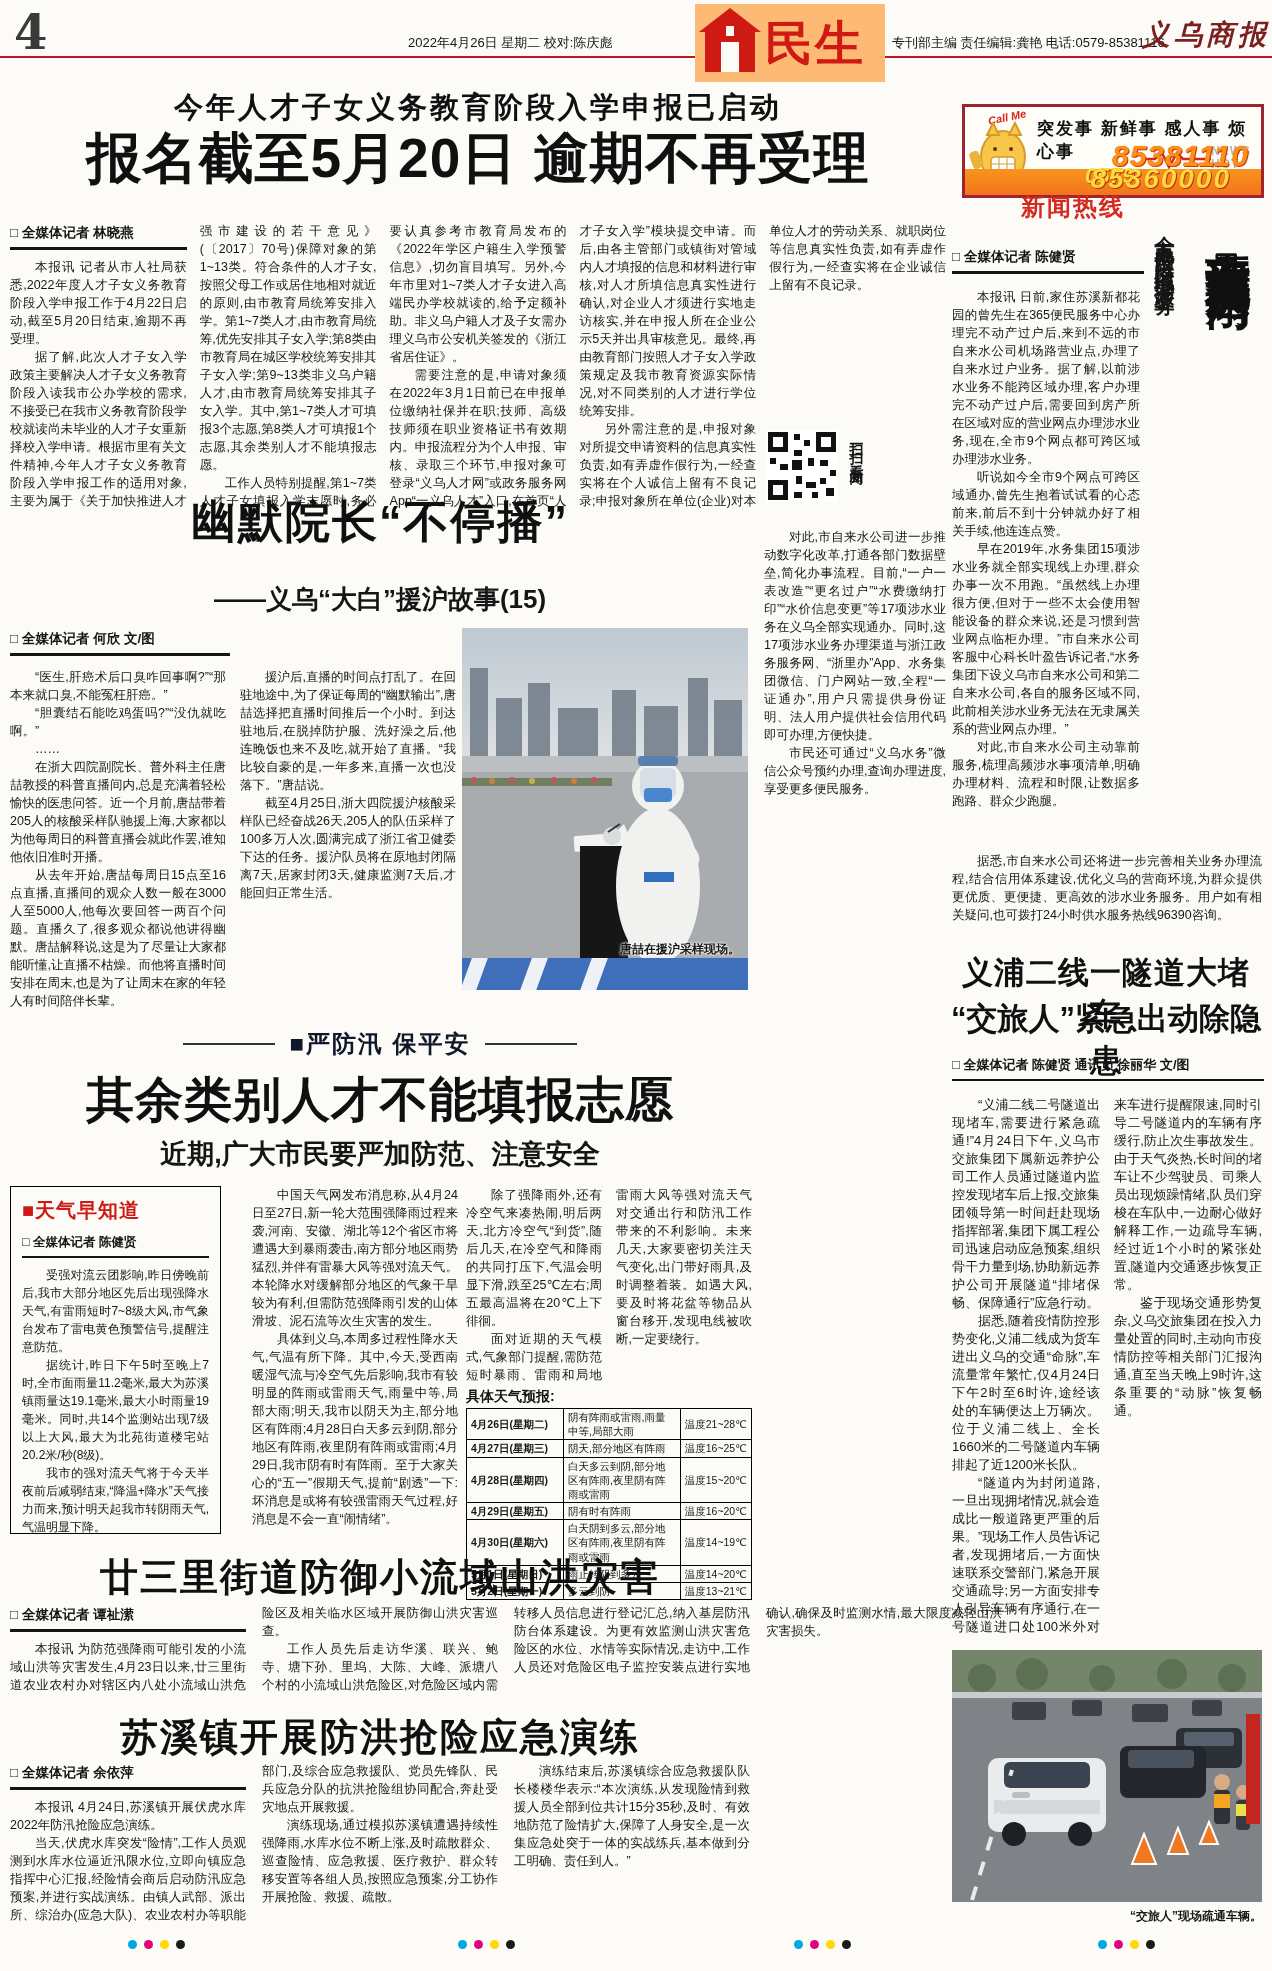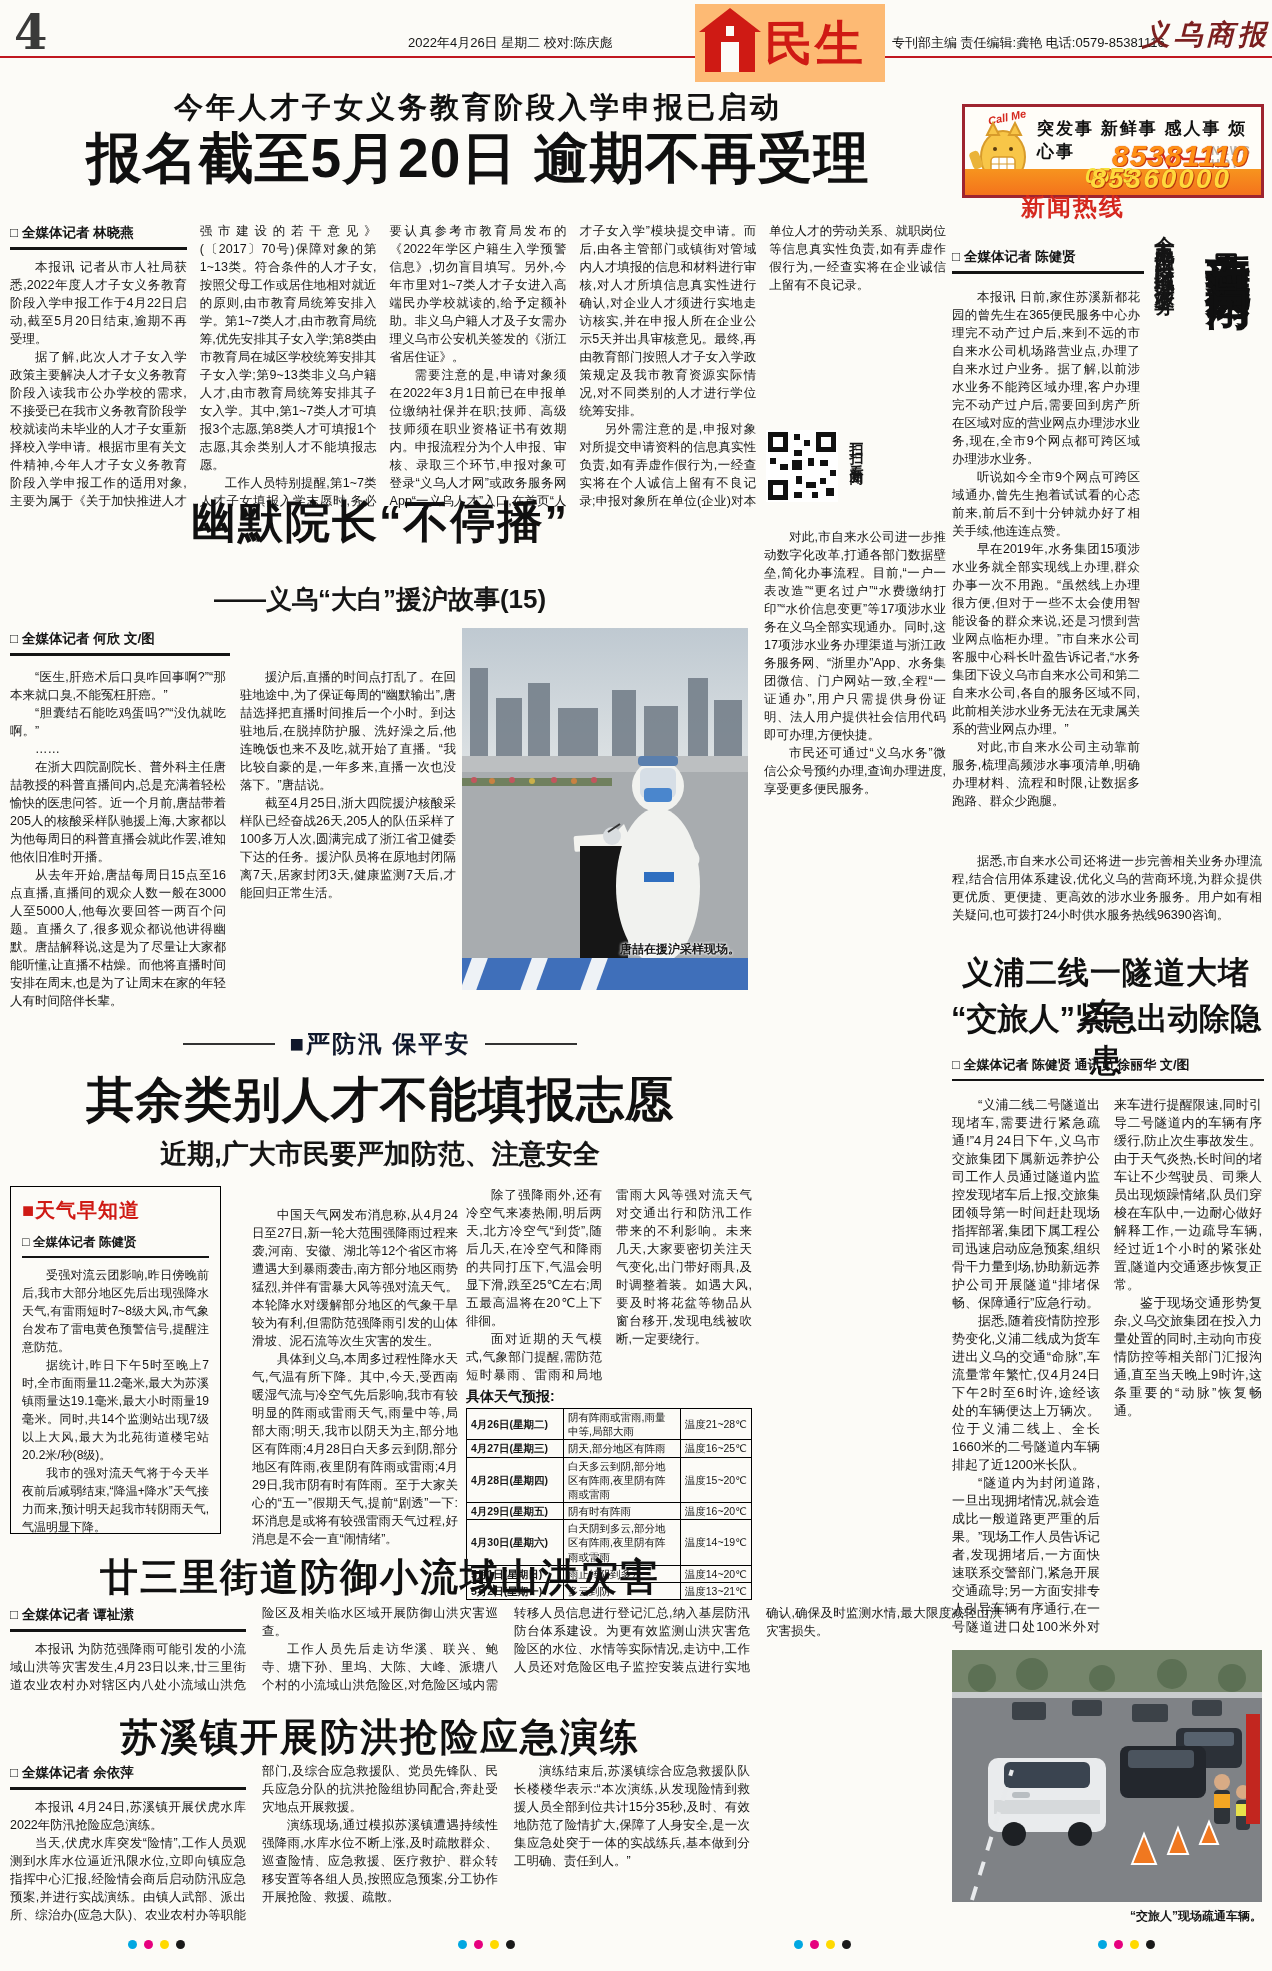--- a/index.html
+++ b/index.html
@@ -226,21 +226,21 @@
   <div id="weather-box" class="abs" style="left:10px;top:1186px;width:211px;height:348px;">
     <div class="box-header">■天气早知道</div>
     <div class="byline" style="font-size:12.5px;border-bottom-width:2px;">□ 全媒体记者 陈健贤</div>
     <div class="bodytxt" style="font-size:12px;">
         <p class="p">受强对流云团影响,昨日傍晚前后,我市大部分地区先后出现强降水天气,有雷雨短时7~8级大风,市气象台发布了雷电黄色预警信号,提醒注意防范。</p>
         <p class="p">据统计,昨日下午5时至晚上7时,全市面雨量11.2毫米,最大为苏溪镇雨量达19.1毫米,最大小时雨量19毫米。同时,共14个监测站出现7级以上大风,最大为北苑街道楼宅站20.2米/秒(8级)。</p>
         <p class="p">我市的强对流天气将于今天半夜前后减弱结束,“降温+降水”天气接力而来,预计明天起我市转阴雨天气,气温明显下降。</p>
       </div>
   </div>
 
-  <div class="abs bodytxt" style="left:252px;top:1186px;width:206px;height:360px;margin-top:20px;">
+  <div class="abs bodytxt" style="left:252px;top:1186px;width:206px;height:360px;">
       <p class="p">中国天气网发布消息称,从4月24日至27日,新一轮大范围强降雨过程来袭,河南、安徽、湖北等12个省区市将遭遇大到暴雨袭击,南方部分地区雨势猛烈,并伴有雷暴大风等强对流天气。本轮降水对缓解部分地区的气象干旱较为有利,但需防范强降雨引发的山体滑坡、泥石流等次生灾害的发生。</p>
       <p class="p">具体到义乌,本周多过程性降水天气,气温有所下降。其中,今天,受西南暖湿气流与冷空气先后影响,我市有较明显的阵雨或雷雨天气,雨量中等,局部大雨;明天,我市以阴天为主,部分地区有阵雨;4月28日白天多云到阴,部分地区有阵雨,夜里阴有阵雨或雷雨;4月29日,我市阴有时有阵雨。至于大家关心的“五一”假期天气,提前“剧透”一下:坏消息是或将有较强雷雨天气过程,好消息是不会一直“闹情绪”。</p>
     </div>
   <div class="abs cols2 bodytxt" style="left:466px;top:1186px;width:286px;height:198px;">
       <p class="p">除了强降雨外,还有冷空气来凑热闹,明后两天,北方冷空气“到货”,随后几天,在冷空气和降雨的共同打压下,气温会明显下滑,跌至25℃左右;周五最高温将在20℃上下徘徊。</p>
       <p class="p">面对近期的天气模式,气象部门提醒,需防范短时暴雨、雷雨和局地雷雨大风等强对流天气对交通出行和防汛工作带来的不利影响。未来几天,大家要密切关注天气变化,出门带好雨具,及时调整着装。如遇大风,要及时将花盆等物品从窗台移开,发现电线被吹断,一定要绕行。</p>
     </div>
 
   <div class="abs" style="left:466px;top:1388px;font-size:14px;font-weight:bold;">具体天气预报:</div>
   <table class="forecast abs" style="left:466px;top:1408px;">

